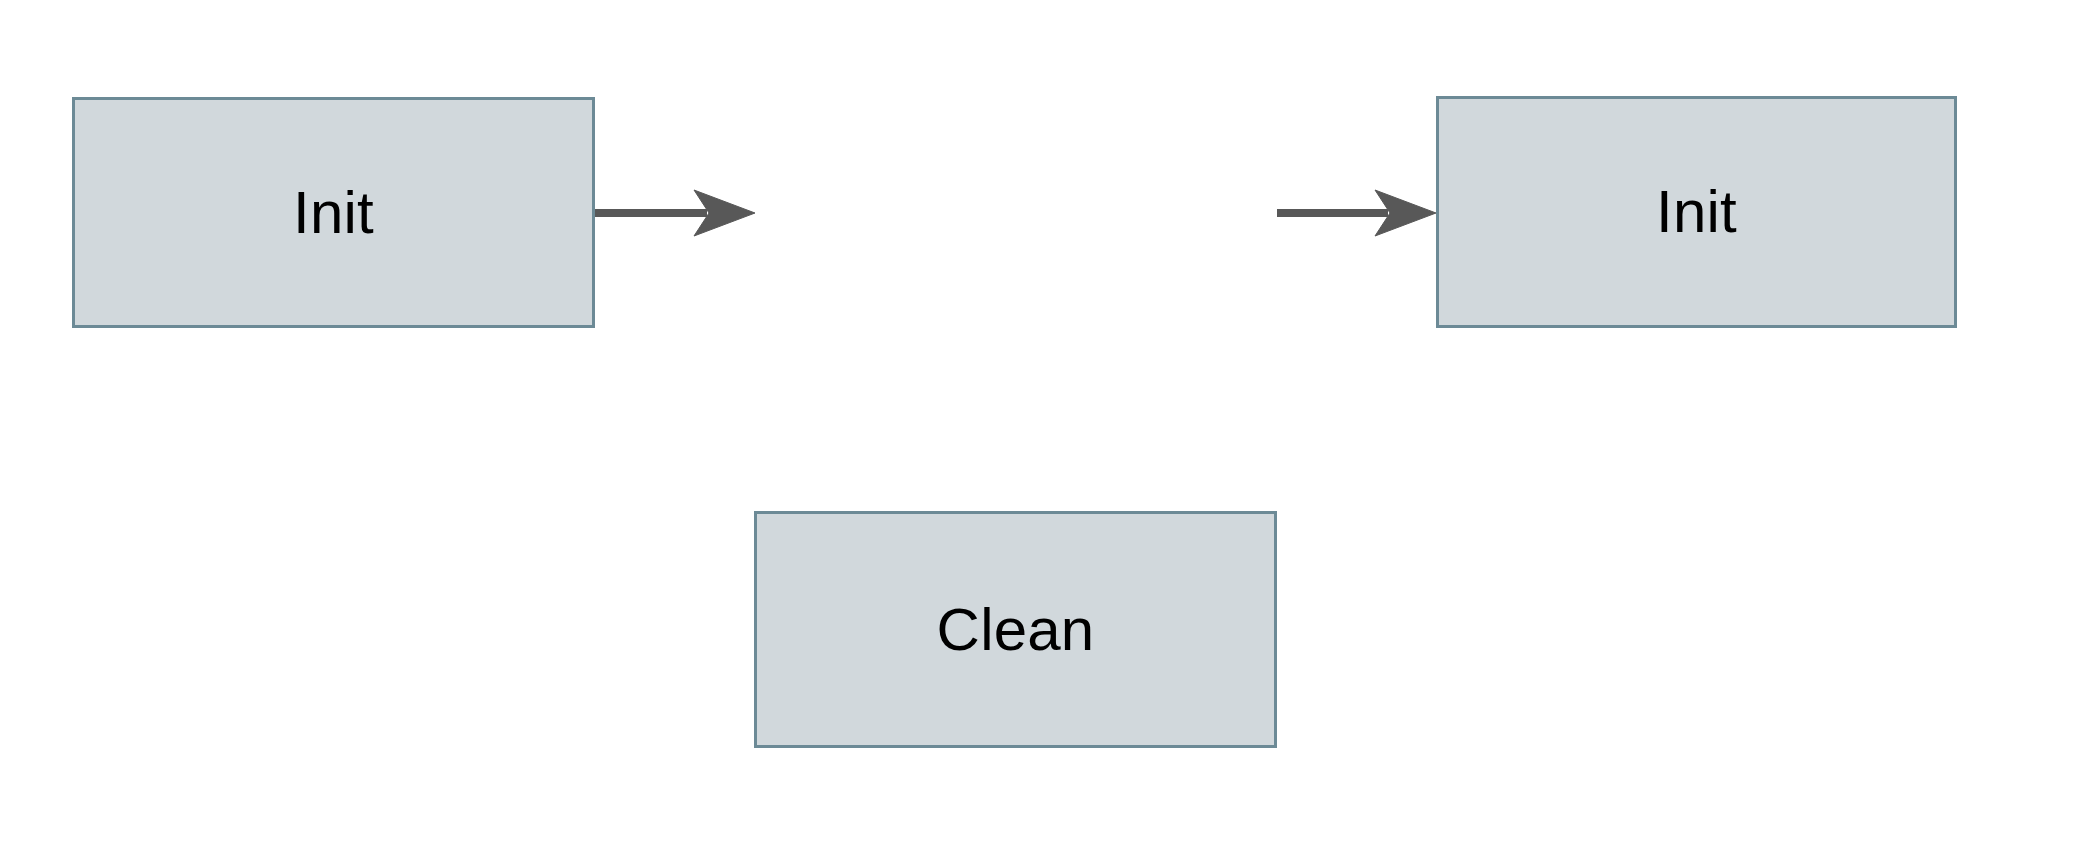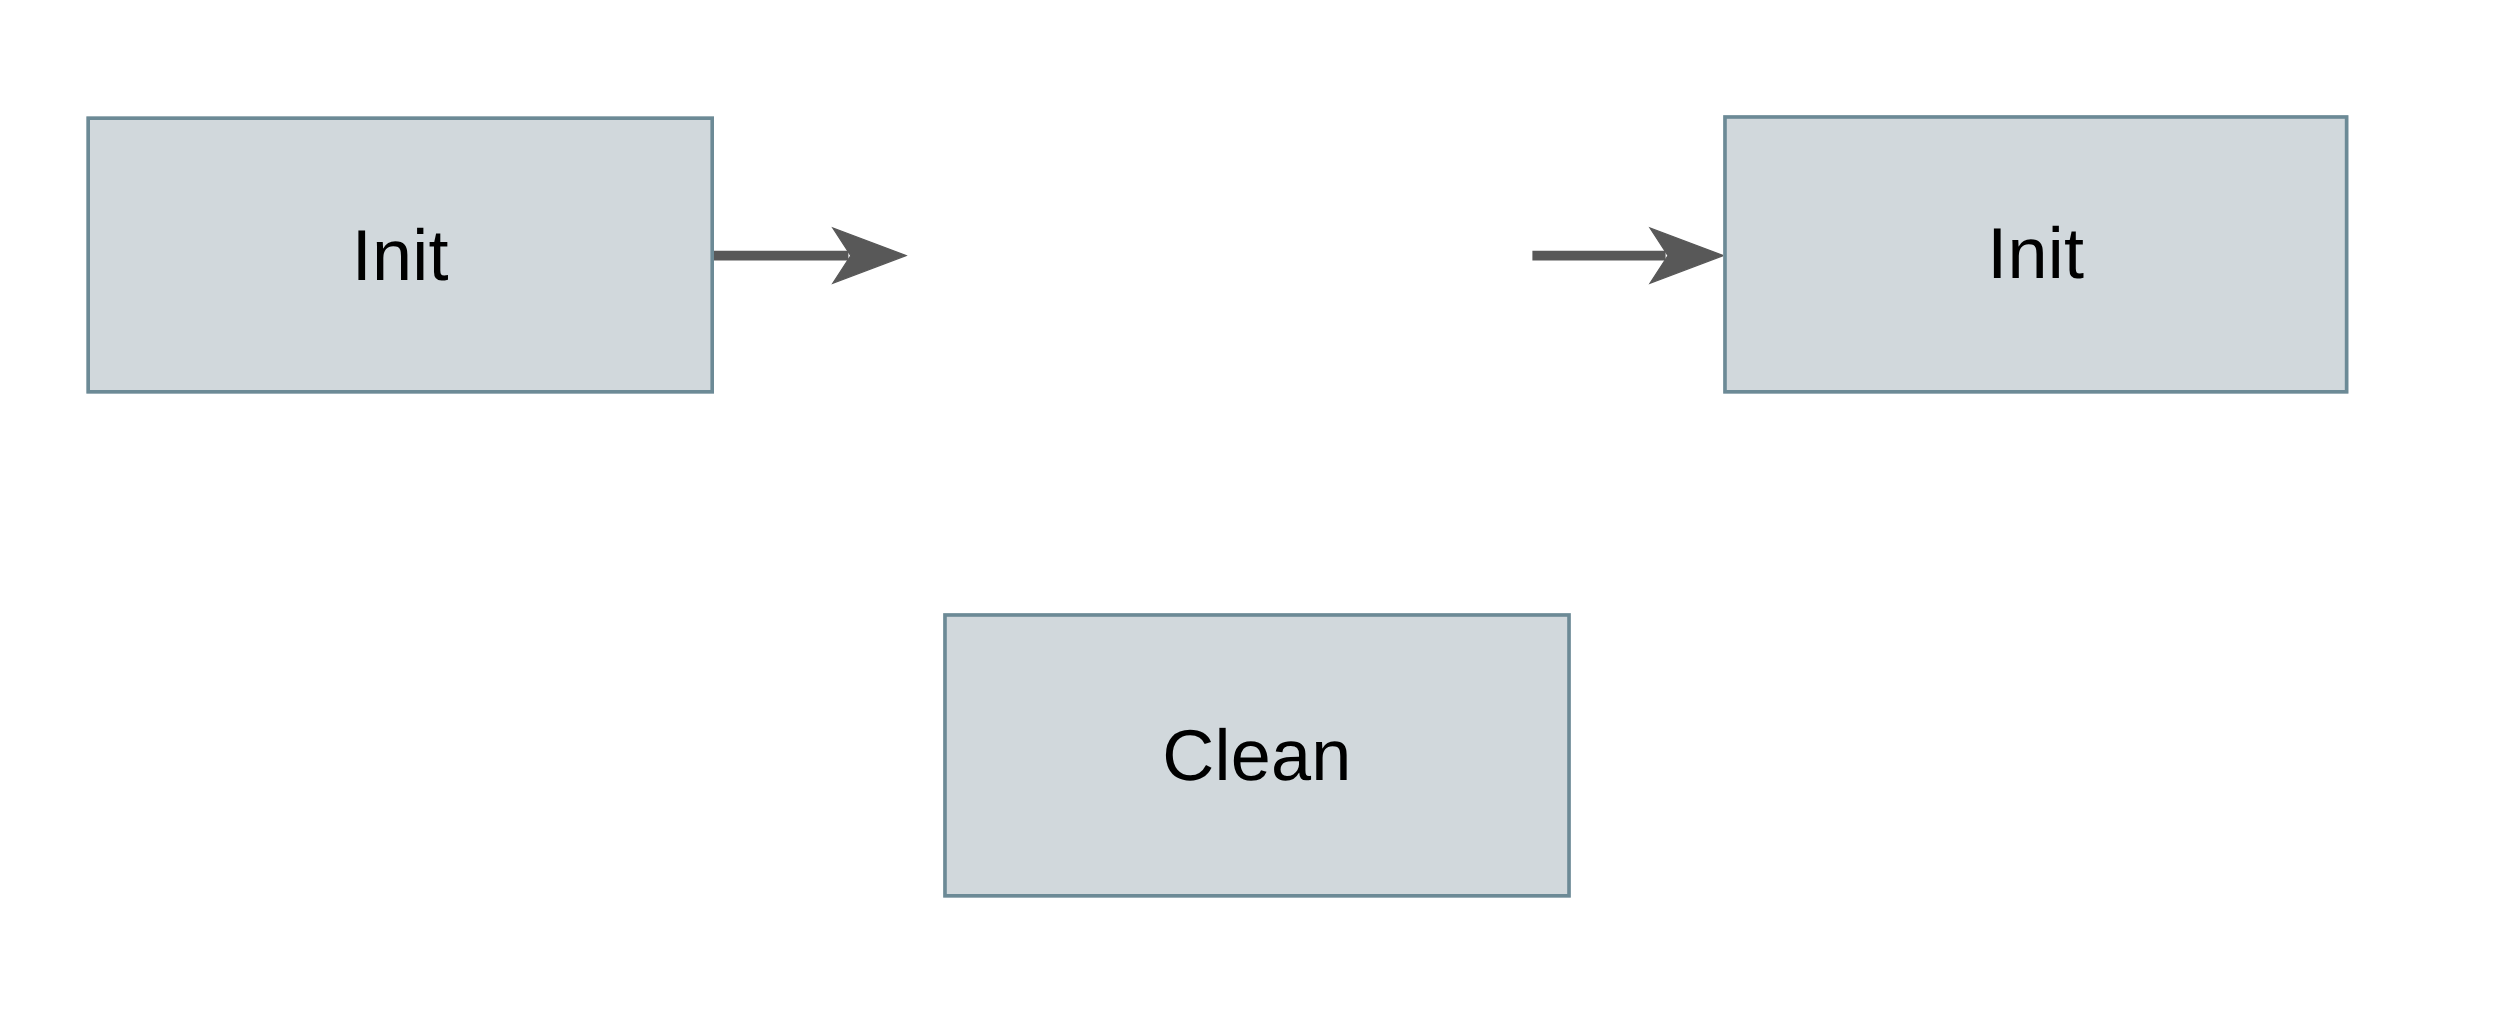--- a/index.html
+++ b/index.html
@@ -77,17 +77,17 @@
 
   <div class="node" style="left:72px; top:97px; width:523px; height:231px;">
     <span class="node-label">Init</span>
   </div>
 
 
   <div class="node" style="left:1436px; top:96px; width:521px; height:232px;">
     <span class="node-label">Init</span>
   </div>
 
-  <div class="node" style="left:754px; top:511px; width:523px; height:237px;margin-left:32px;">
+  <div class="node" style="left:754px; top:511px; width:523px; height:237px;">
     <span class="node-label">Clean</span>
   </div>
 
 </div>
 
 </body></html>

